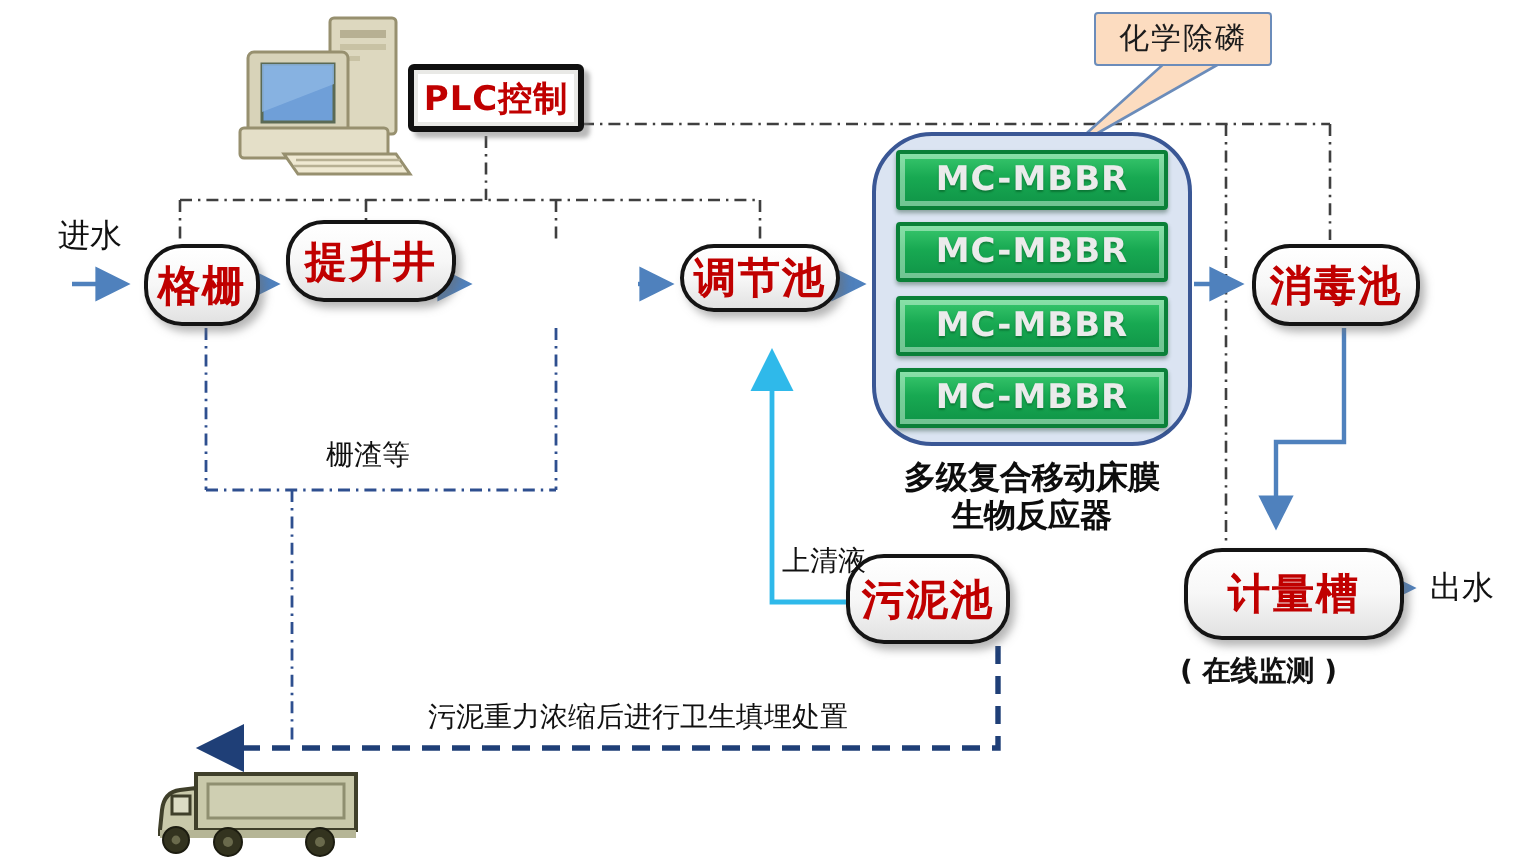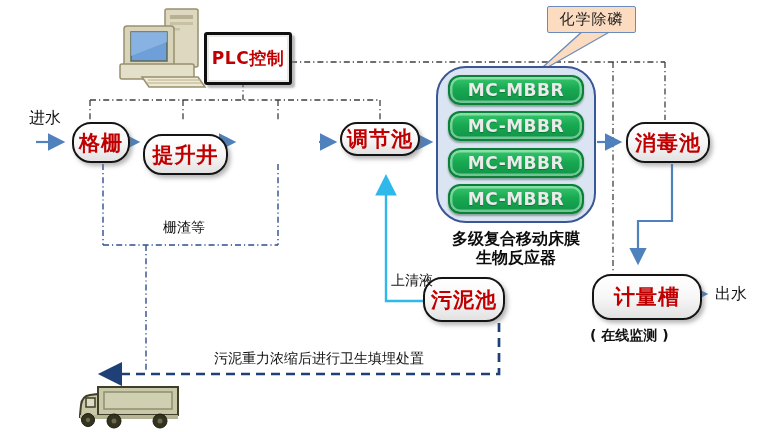--- a/index.html
+++ b/index.html
@@ -28,21 +28,21 @@
     color:#c00000;font-weight:700;font-size:17px;letter-spacing:.5px;
   }
   
   .mbbr-wrap{
     position:absolute;z-index:2;box-sizing:border-box;
     background:#dbe4f2;border:2.5px solid #3a5795;border-radius:30px;
     display:flex;flex-direction:column;justify-content:space-between;
     padding:7px 10px;
   }
   .mbbr-unit{
-    box-sizing:border-box;height:30px;border-radius:12px;
+    box-sizing:border-box;height:30px;border-radius:2px;
     display:flex;align-items:center;justify-content:center;
     background:linear-gradient(180deg,#39c76d 0%,#18a952 45%,#0f9447 100%);
     border:2px solid #0a8038;
     box-shadow:inset 0 0 0 2.5px rgba(232,255,240,.45), 0 1.5px 2px rgba(20,60,35,.4);
     color:#ebebeb;font-weight:700;font-size:17px;letter-spacing:.5px;
     text-shadow:0 1px 1px rgba(0,70,25,.45);
   }
   
   .callout{
     position:absolute;z-index:4;box-sizing:border-box;
@@ -135,24 +135,24 @@
     <rect x="12" y="19" width="9" height="9" fill="#dcdcc4" stroke="#3f3f2a" stroke-width="1.5"></rect>
     <rect x="6" y="36" width="98" height="4" fill="#b5b596"></rect>
     <circle cx="14" cy="41" r="6.5" fill="#33331f" stroke="#1c1c10" stroke-width="1"></circle>
     <circle cx="40" cy="42" r="7" fill="#33331f" stroke="#1c1c10" stroke-width="1"></circle>
     <circle cx="86" cy="42" r="7" fill="#33331f" stroke="#1c1c10" stroke-width="1"></circle>
     <circle cx="40" cy="42" r="2.5" fill="#6a6a4c"></circle>
     <circle cx="86" cy="42" r="2.5" fill="#6a6a4c"></circle>
     <circle cx="14" cy="41" r="2.2" fill="#6a6a4c"></circle>
   </svg>
 
-  <div class="plc" style="left:204px;top:32px;width:88px;height:53px;">PLC控制</div>
+  <div class="plc" style="left:204px;top:32px;width:88px;height:34px;">PLC控制</div>
 
   <div class="node" style="left:72px;top:122px;width:58px;height:41px;">格栅</div>
-  <div class="node" style="left:143px;top:134px;width:85px;height:41px;">提升井</div>
+  <div class="node" style="left:143px;top:110px;width:85px;height:41px;">提升井</div>
   <div class="node" style="left:340px;top:122px;width:80px;height:34px;">调节池</div>
   <div class="node" style="left:626px;top:122px;width:84px;height:41px;text-align:right;">消毒池</div>
   <div class="node" style="left:423px;top:277px;width:82px;height:45px;">污泥池</div>
   <div class="node" style="left:592px;top:274px;width:110px;height:46px;">计量槽</div>
 
   <div class="mbbr-wrap" style="left:436px;top:66px;width:160px;height:157px;">
     <div class="mbbr-unit">MC-MBBR</div>
     <div class="mbbr-unit">MC-MBBR</div>
     <div class="mbbr-unit">MC-MBBR</div>
     <div class="mbbr-unit">MC-MBBR</div>

